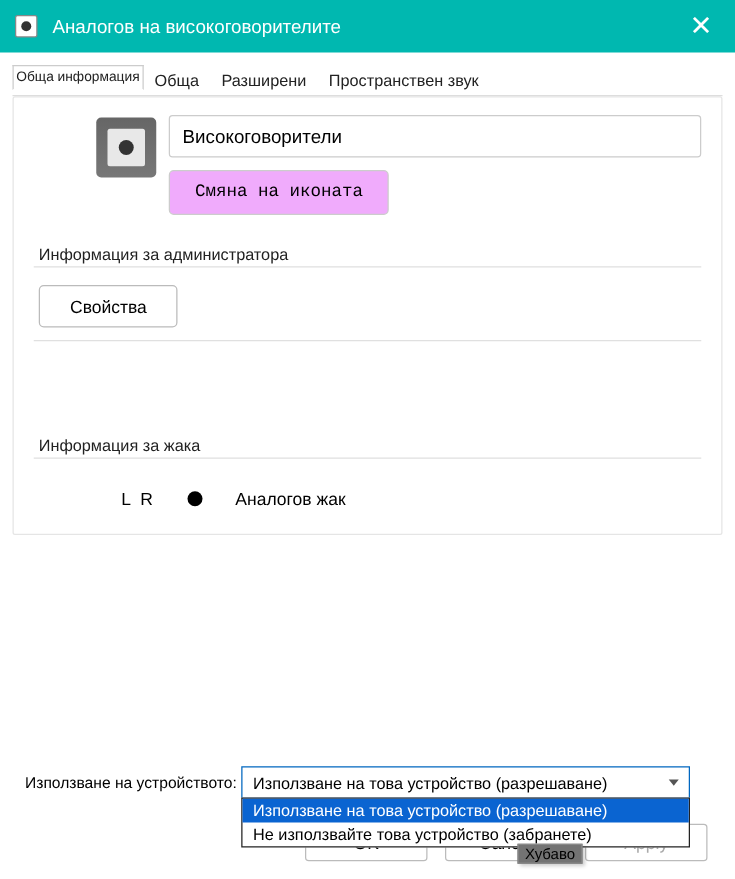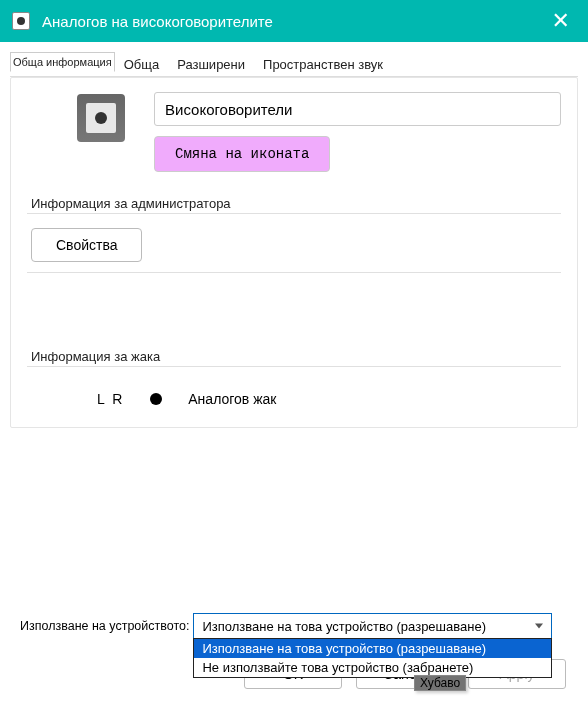--- a/index.html
+++ b/index.html
@@ -64,21 +64,21 @@
     font-size: 11px;
     padding: 3px 2px;
   }
   .panel {
     border: 1px solid #e5e5e5;
     border-radius: 2px;
     padding: 14px 16px;
     margin-bottom: 18px;
     position: relative;
   }
-  .top-row { display: flex; gap: 29px; align-items: flex-start; padding-left: 50px; }
+  .top-row { display: flex; gap: 10px; align-items: flex-start; padding-left: 50px; }
   .device-icon {
     width: 48px; height: 48px;
     background: linear-gradient(#666,#777);
     border-radius: 4px;
     display: flex; align-items: center; justify-content: center;
     margin-top: 2px;
   }
   .speaker-face {
     width: 30px; height: 30px; background: #e8e8e8;
     display: flex; align-items: center; justify-content: center;

